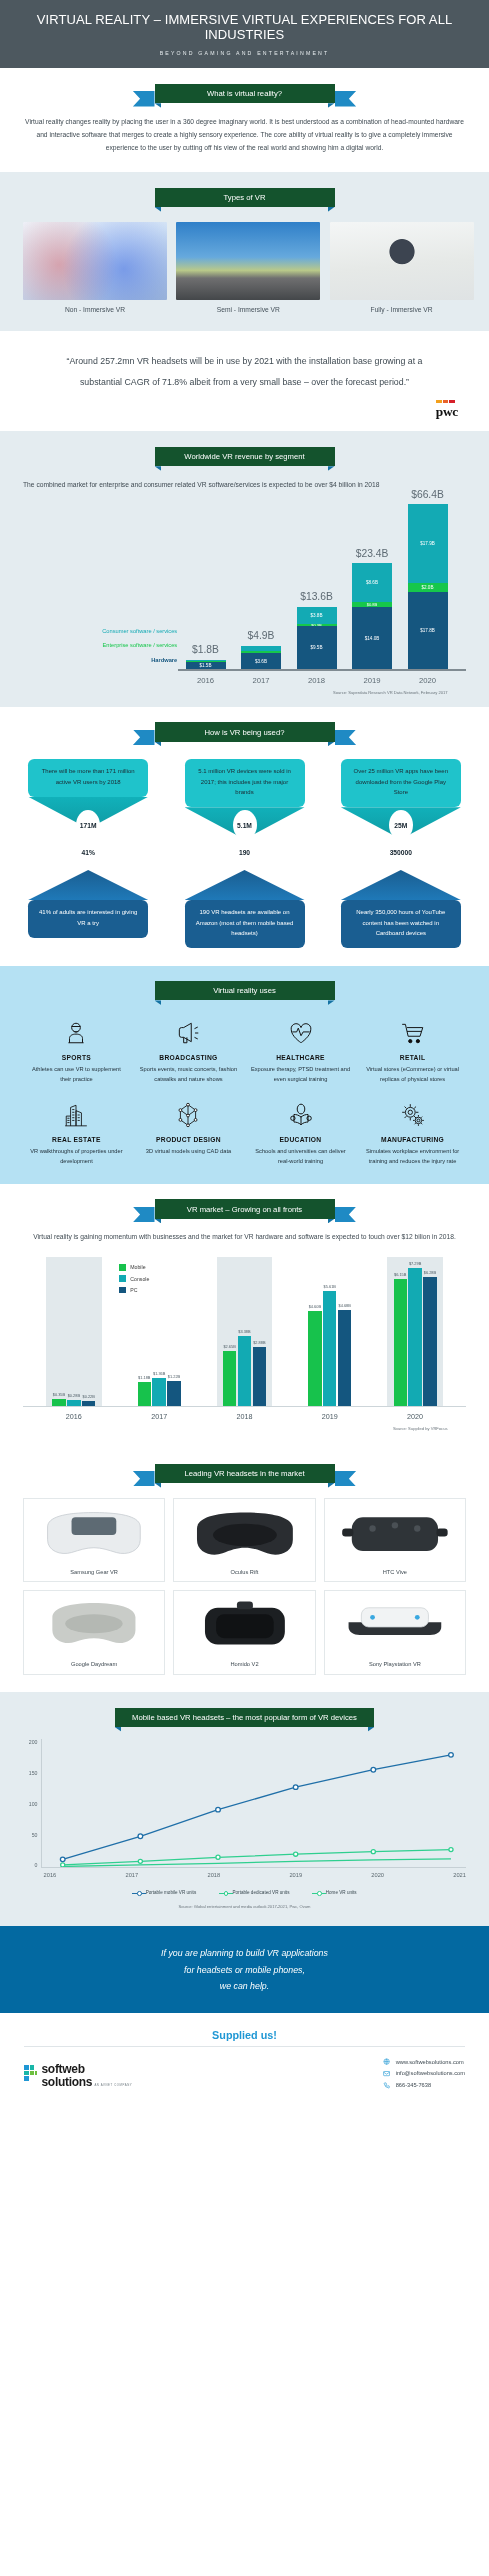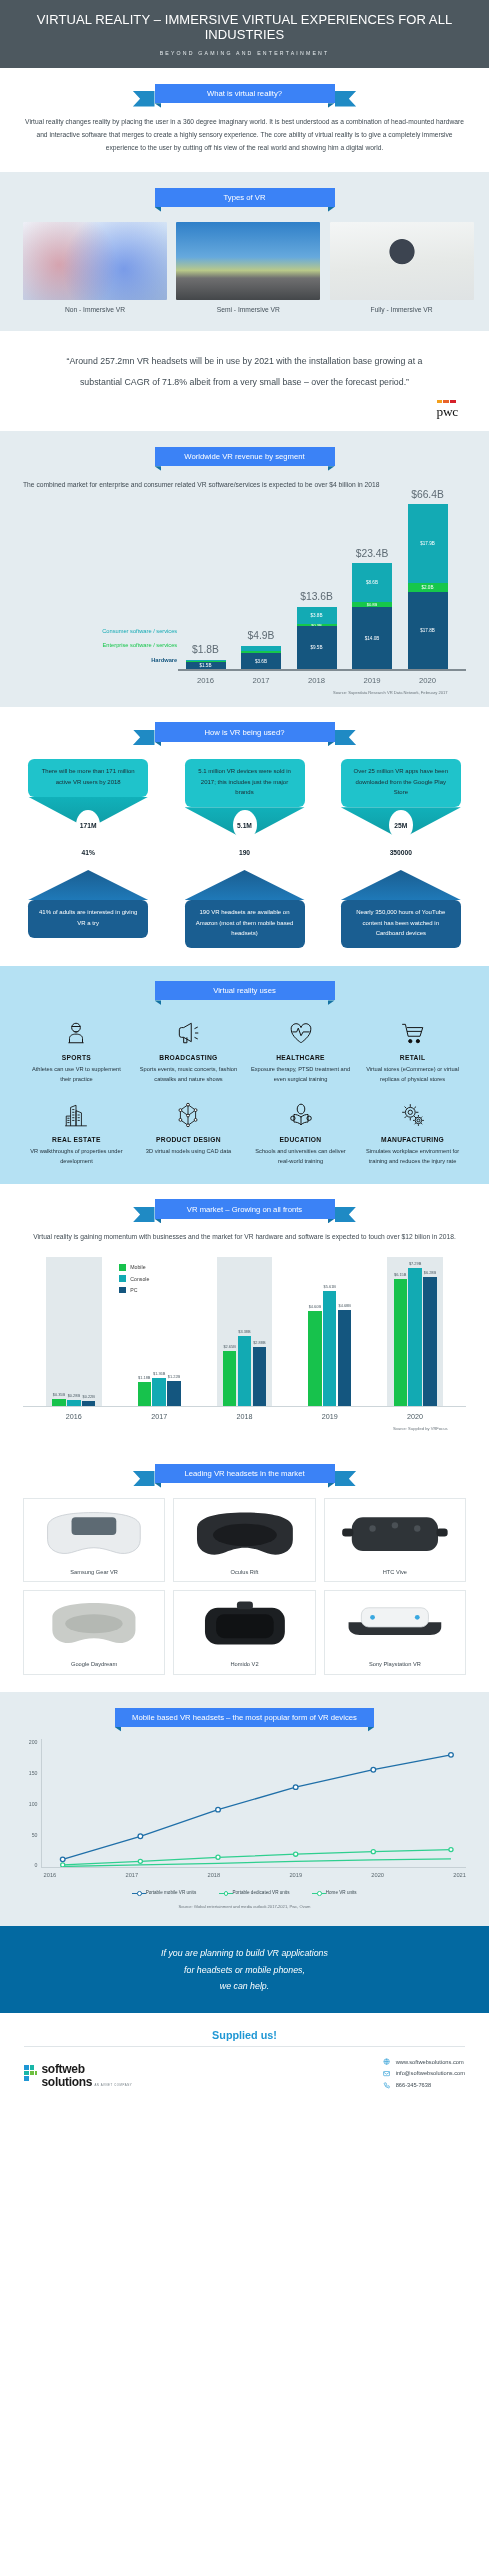--- a/index.html
+++ b/index.html
@@ -29,21 +29,21 @@
     font-size: 5.2px;
     letter-spacing: 2.2px;
     margin-top: 6.7px;
     font-weight: 400;
   }
 
   
   .ribbon-wrap { display: flex; justify-content: center; }
   .ribbon {
     position: relative;
-    background: #3b82f6;
+    background: #14532d;
     color: #fff;
     font-size: 7.7px;
     padding: 5.2px 17.5px;
     min-width: 180px;
     text-align: center;
     margin: 0 21.6px;
   }
   .ribbon::before, .ribbon::after {
     content: "";
     position: absolute;
@@ -91,21 +91,21 @@
 
   
   .quote { text-align: center; padding: 20.6px 46px 5.2px; }
   .quote p { font-size: 8.8px; line-height: 2.35; color: #3f4a52; }
   .pwc { text-align: right; padding: 2.1px 31px 13.4px; }
   .pwc-mark {
     display: inline-block; text-align: left; line-height: 1;
   }
   .pwc-bars { display: flex; gap: 1px; margin-bottom: 2.1px; }
   .pwc-bars i { display: block; width: 5.7px; height: 2.6px; }
-  .pwc-word { font-family: "Liberation Serif", serif; font-size: 13.4px; color: #111; font-weight: 400; letter-spacing: -0.3px;}
+  .pwc-word { font-family: "Liberation Serif", serif; font-size: 13.4px; color: #111; font-weight: 700; letter-spacing: -0.3px;}
 
   
   .chart1 { position: relative; margin-top: 13.4px; height: 185px; }
   .chart1 .plot { display: flex; align-items: flex-end; justify-content: flex-end;
     gap: 15.5px; height: 165px; padding-right: 18.5px; }
   .sbar { width: 40px; display: flex; flex-direction: column; justify-content: flex-end; position: relative; }
   .sbar .total { position: absolute; top: -15.5px; left: 50%; transform: translateX(-50%);
     font-size: 10.3px; color: #5d6a73; white-space: nowrap; }
   .seg { display: flex; align-items: center; justify-content: center; font-size: 4.6px; color: #fff; }
   .seg.cons { background: #13aab4; }

